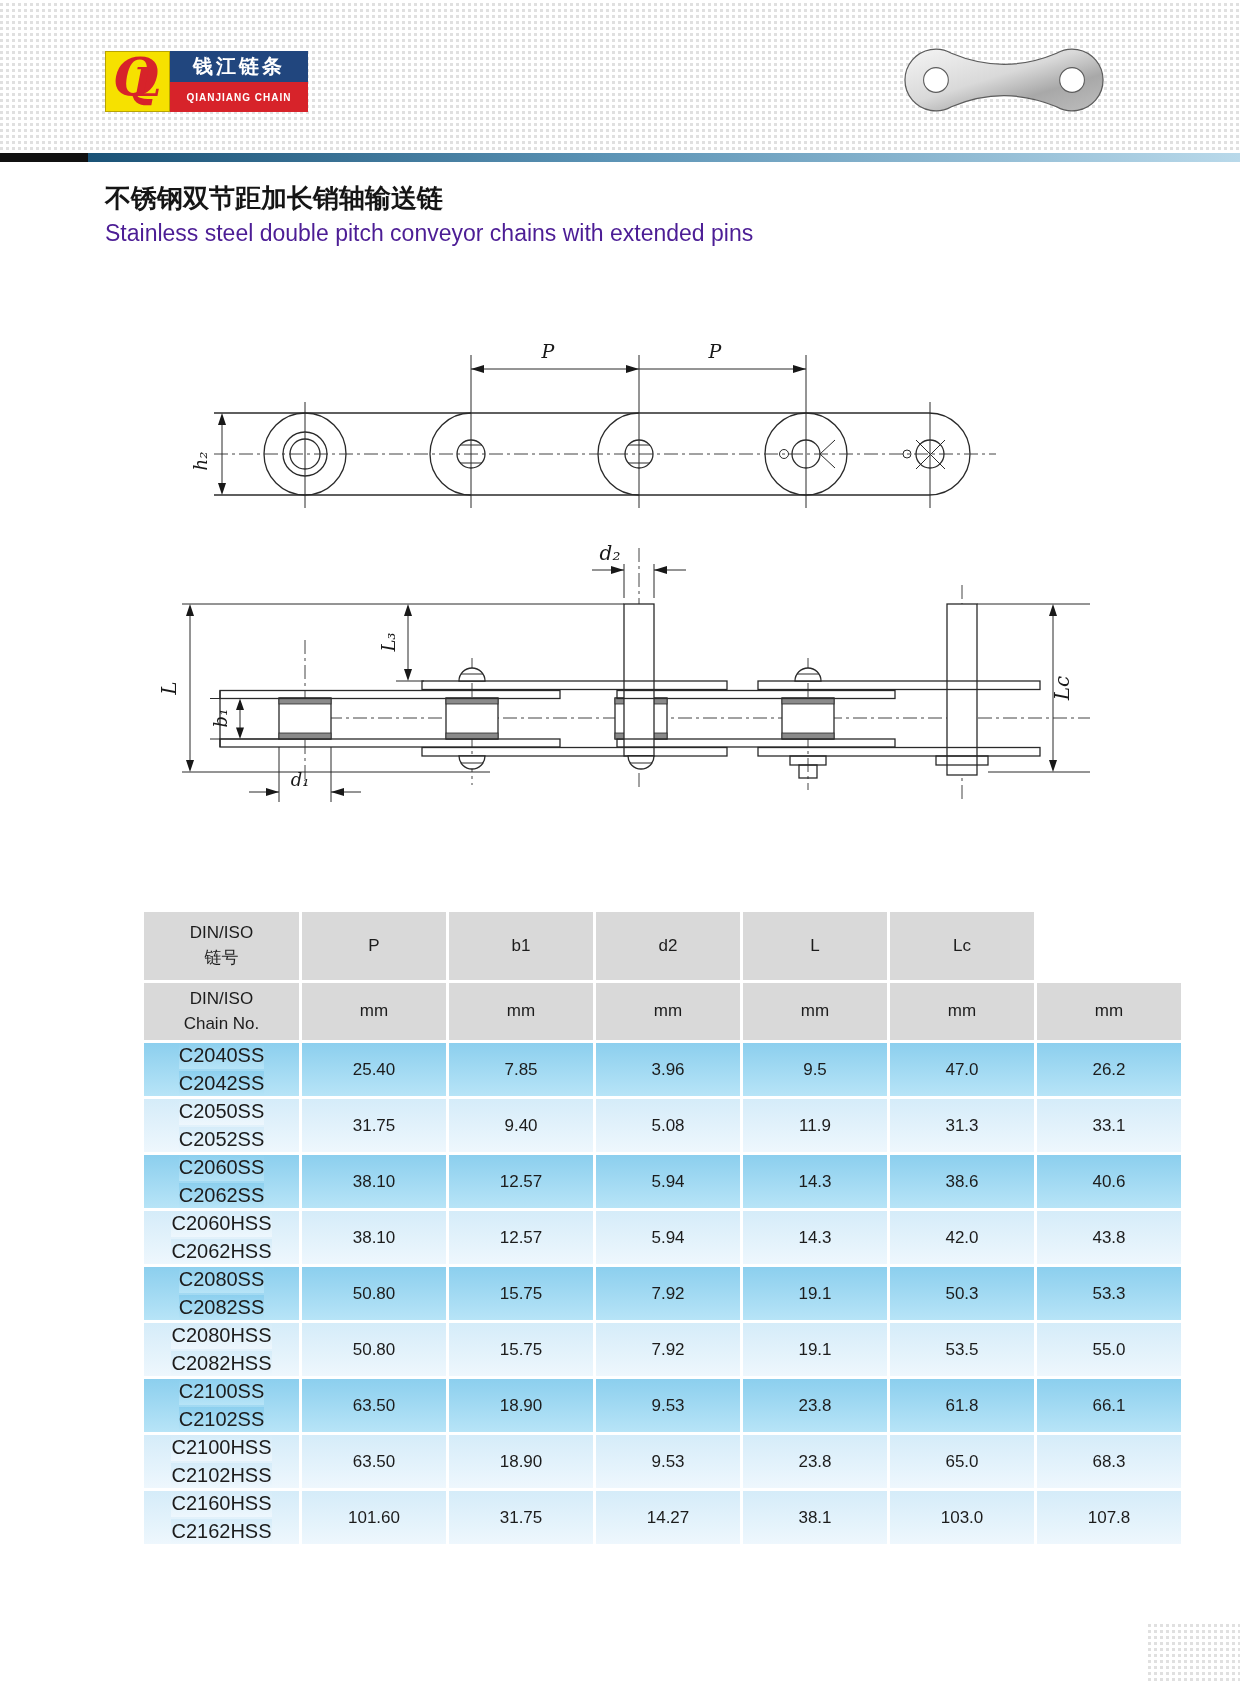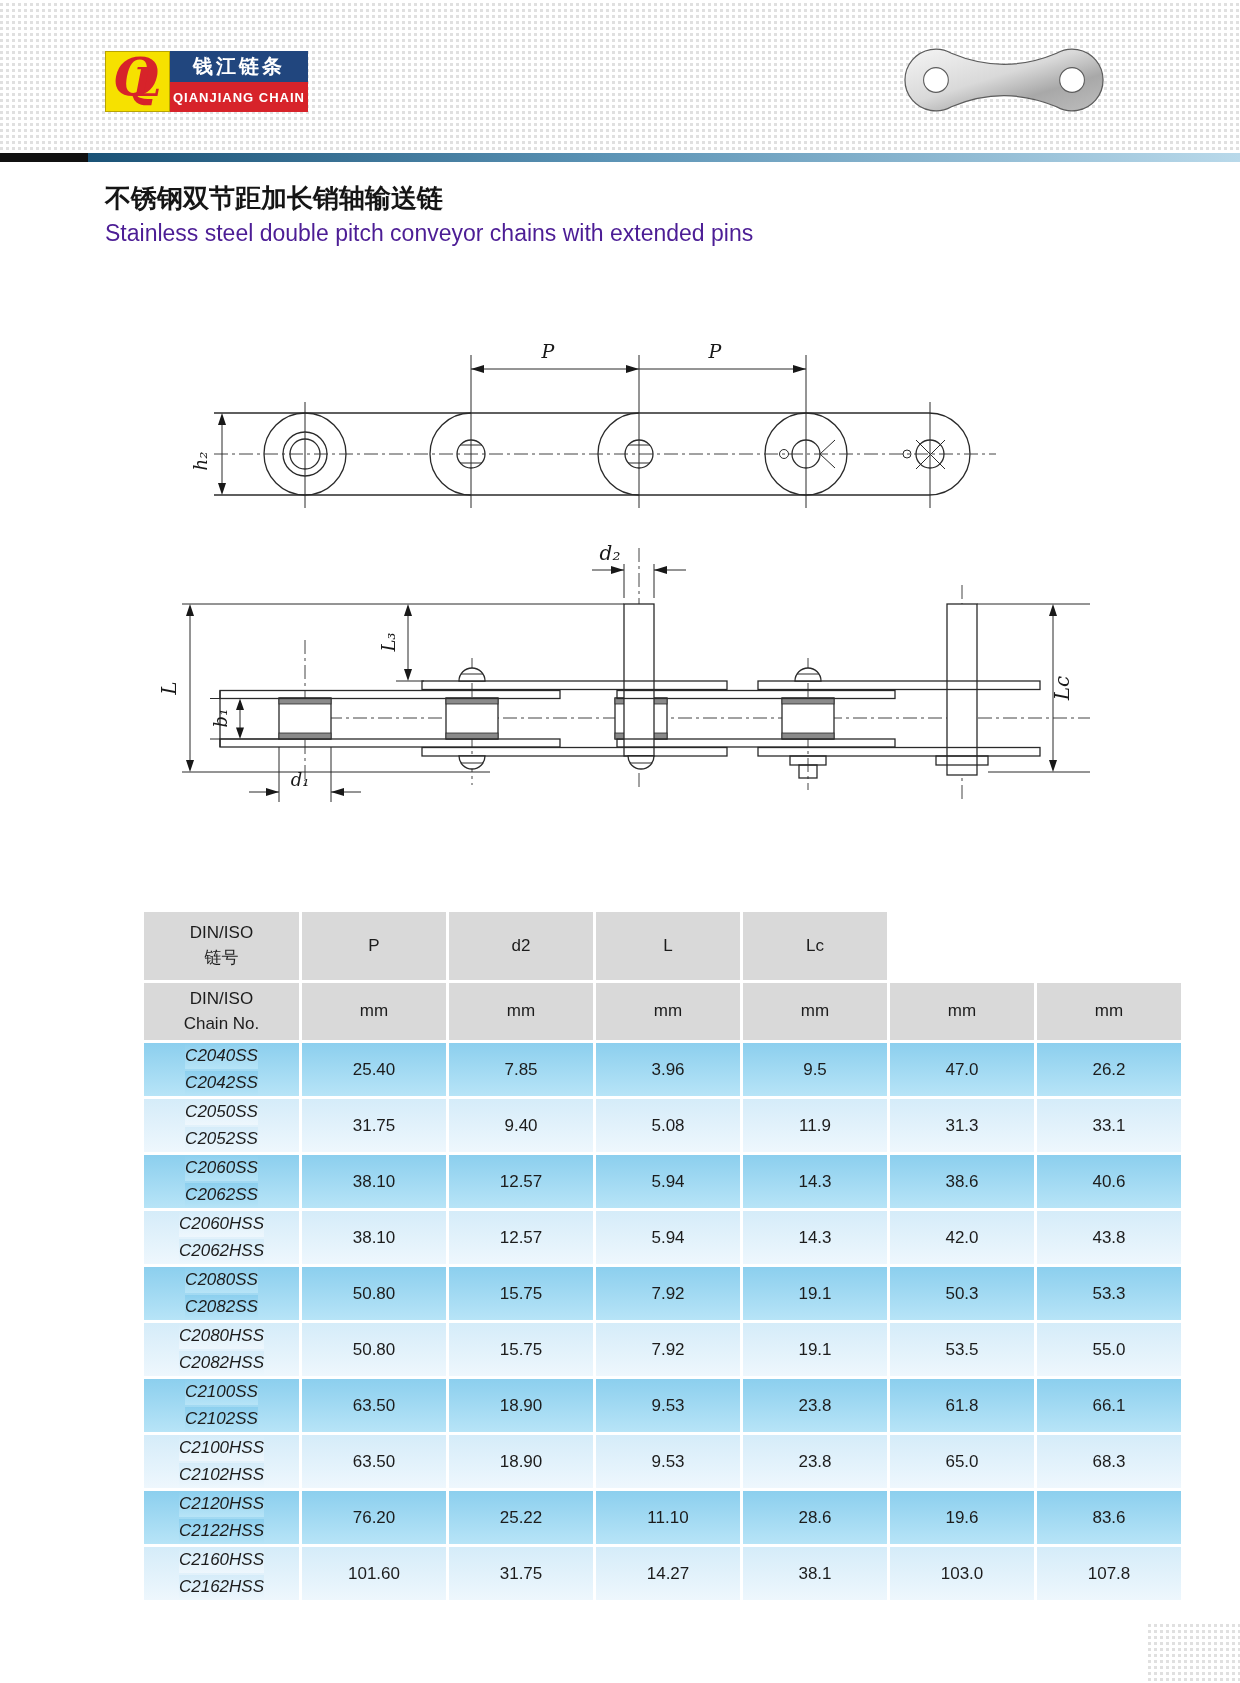--- a/index.html
+++ b/index.html
@@ -27,21 +27,21 @@
   .logo-mark .l{
     position:absolute;left:27px;top:6px;font-family:"DejaVu Serif",serif;
     font-style:italic;font-weight:bold;font-size:40px;color:#d7232a;line-height:1.2;
   }
   .logo-text{width:138px;height:61px;display:flex;flex-direction:column;}
   .logo-cn{
     height:31px;background:#21467e;color:#fff;font-weight:bold;font-size:20px;
     display:flex;align-items:center;justify-content:center;letter-spacing:3px;
   }
   .logo-en{
-    height:30px;background:#d7232a;color:#fff;font-weight:bold;font-size:13px;
+    height:30px;background:#d7232a;color:#fff;font-weight:bold;font-size:10px;
     display:flex;align-items:center;justify-content:center;letter-spacing:1px;
   }
   .plate-art{position:absolute;left:888px;top:40px;}
   .divider{position:absolute;left:0;top:153px;width:1240px;height:9px;display:flex;}
   .divider .black{width:88px;background:#111;}
   .divider .blue{flex:1;background:linear-gradient(90deg,#1a5276,#5b93b5 45%,#b9d9ea);}
   .title-cn{position:absolute;left:105px;top:181px;font-size:26px;color:#151515;font-weight:bold;}
   .title-en{position:absolute;left:105px;top:220px;font-size:23px;color:#4c1d95;}
   svg text{font-family:"DejaVu Serif",serif;font-style:italic;fill:#181818;}
   svg .ln{stroke:#2a2a2a;stroke-width:1.3;fill:none;}
@@ -55,21 +55,21 @@
   
   .chain-table{position:absolute;left:104px;top:912px;width:1040px;}
   .t-row{display:grid;grid-template-columns:155px repeat(6,144px);column-gap:3px;margin-bottom:3px;margin-left:40px;}
   .t-cell{display:flex;align-items:center;justify-content:center;font-size:17px;color:#1c1c1c;text-align:center;}
   .hdr .t-cell{background:#d9d9d9;}
   .hdr1 .t-cell{height:68px;flex-direction:column;line-height:1.45;}
   .hdr2 .t-cell{height:57px;flex-direction:column;line-height:1.45;}
   .grp{height:53px;}
   .grp .t-cell{height:53px;}
   .grp .namecol{display:flex;flex-direction:column;row-gap:2px;height:53px;}
-  .grp .namecol .sub{flex:1;display:flex;align-items:center;justify-content:center;font-size:17px;font-style:italic;}
+  .grp .namecol .sub{flex:1;display:flex;align-items:center;justify-content:center;font-size:20px;}
   .grp.dark .t-cell,.grp.dark .sub{background:linear-gradient(180deg,#8ccfee,#b7e4f7);}
   .grp.light .t-cell,.grp.light .sub{background:linear-gradient(180deg,#d5ecf9,#eef7fd);}
   .corner-dots{position:absolute;left:1148px;top:1621px;width:92px;height:62px;}
 </style>
 </head>
 <body>
 
 <div class="header-band dots"></div>
 
 <div class="logo">
@@ -261,20 +261,21 @@
 </div>
 
 <div class="chain-table">
   <div class="t-row hdr hdr1">
     <div class="t-cell">
       <span>DIN/ISO</span>
       <span>链号</span>
     </div>
 
   <div class="t-cell">P</div>
+      <div class="t-cell">b1</div>
       <div class="t-cell">d2</div>
       <div class="t-cell">L</div>
       <div class="t-cell">Lc</div>
     </div>
   <div class="t-row hdr hdr2">
     <div class="t-cell">
       <span>DIN/ISO</span>
       <span>Chain No.</span>
     </div>
 
@@ -375,32 +376,20 @@
       <div class="sub">C2100HSS</div>
       <div class="sub">C2102HSS</div>
     </div>
   <div class="t-cell">63.50</div>
         <div class="t-cell">18.90</div>
         <div class="t-cell">9.53</div>
         <div class="t-cell">23.8</div>
         <div class="t-cell">65.0</div>
         <div class="t-cell">68.3</div>
       </div>
-      <div class="t-row grp dark">
-    <div class="t-cell namecol">
-      <div class="sub">C2120HSS</div>
-      <div class="sub">C2122HSS</div>
-    </div>
-  <div class="t-cell">76.20</div>
-        <div class="t-cell">25.22</div>
-        <div class="t-cell">11.10</div>
-        <div class="t-cell">28.6</div>
-        <div class="t-cell">19.6</div>
-        <div class="t-cell">83.6</div>
-      </div>
       <div class="t-row grp light">
     <div class="t-cell namecol">
       <div class="sub">C2160HSS</div>
       <div class="sub">C2162HSS</div>
     </div>
   <div class="t-cell">101.60</div>
         <div class="t-cell">31.75</div>
         <div class="t-cell">14.27</div>
         <div class="t-cell">38.1</div>
         <div class="t-cell">103.0</div>

